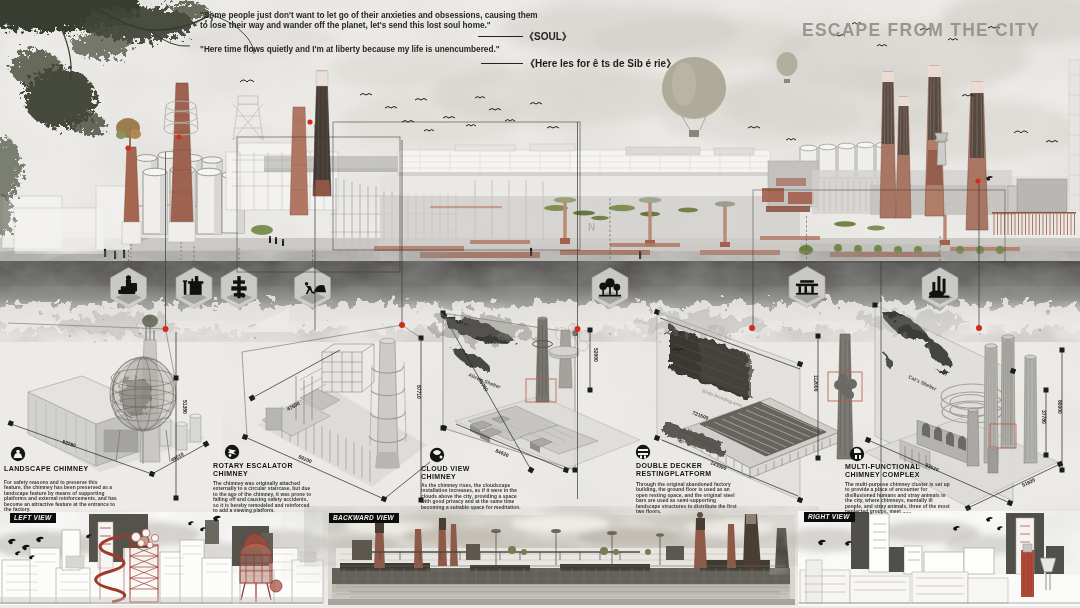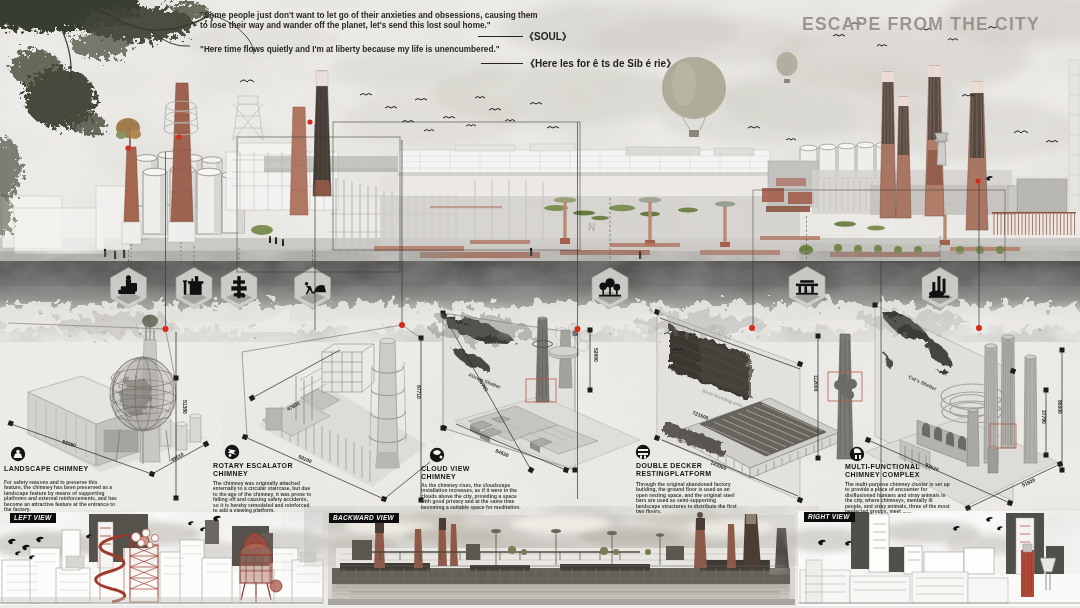--- a/index.html
+++ b/index.html
@@ -1107,21 +1107,21 @@
  </g>
 </g>
 </svg>
 
 <div class="abs quote" style="left:200px;top:11px;width:560px">"Some people just don't want to let go of their anxieties and obsessions, causing them<br>to lose their way and wander off the planet, let's send this lost soul home."</div>
 <div class="abs" style="left:478px;top:36px;width:45px;border-top:1.2px solid #222"></div>
 <div class="abs src" style="left:524px;top:30px">《SOUL》</div>
 <div class="abs quote" style="left:200px;top:45px;width:560px">"Here time flows quietly and I'm at liberty because my life is unencumbered."</div>
 <div class="abs" style="left:481px;top:63px;width:42px;border-top:1.2px solid #222"></div>
 <div class="abs src" style="left:525px;top:57px">《Here les for ê ts de Sib é rie》</div>
-<div class="abs" style="left:802px;top:14px;font-size:17.5px;font-weight:bold;letter-spacing:1.25px;color:#98968f">ESCAPE FROM THE CITY</div>
+<div class="abs" style="left:802px;top:20px;font-size:17.5px;font-weight:bold;letter-spacing:1.25px;color:#98968f">ESCAPE FROM THE CITY</div>
 
 <svg class="abs" style="left:0;top:440px" width="1080" height="40" viewBox="0 0 1080 40">
  <g fill="#141412">
   <circle cx="18" cy="14" r="7.2"></circle>
       <circle cx="232" cy="12" r="7.2"></circle>
       <circle cx="437" cy="15" r="7.2"></circle>
       <circle cx="643" cy="12" r="7.2"></circle>
       <circle cx="857" cy="14" r="7.2"></circle>
  </g>
  <g fill="#f2f2f0">

